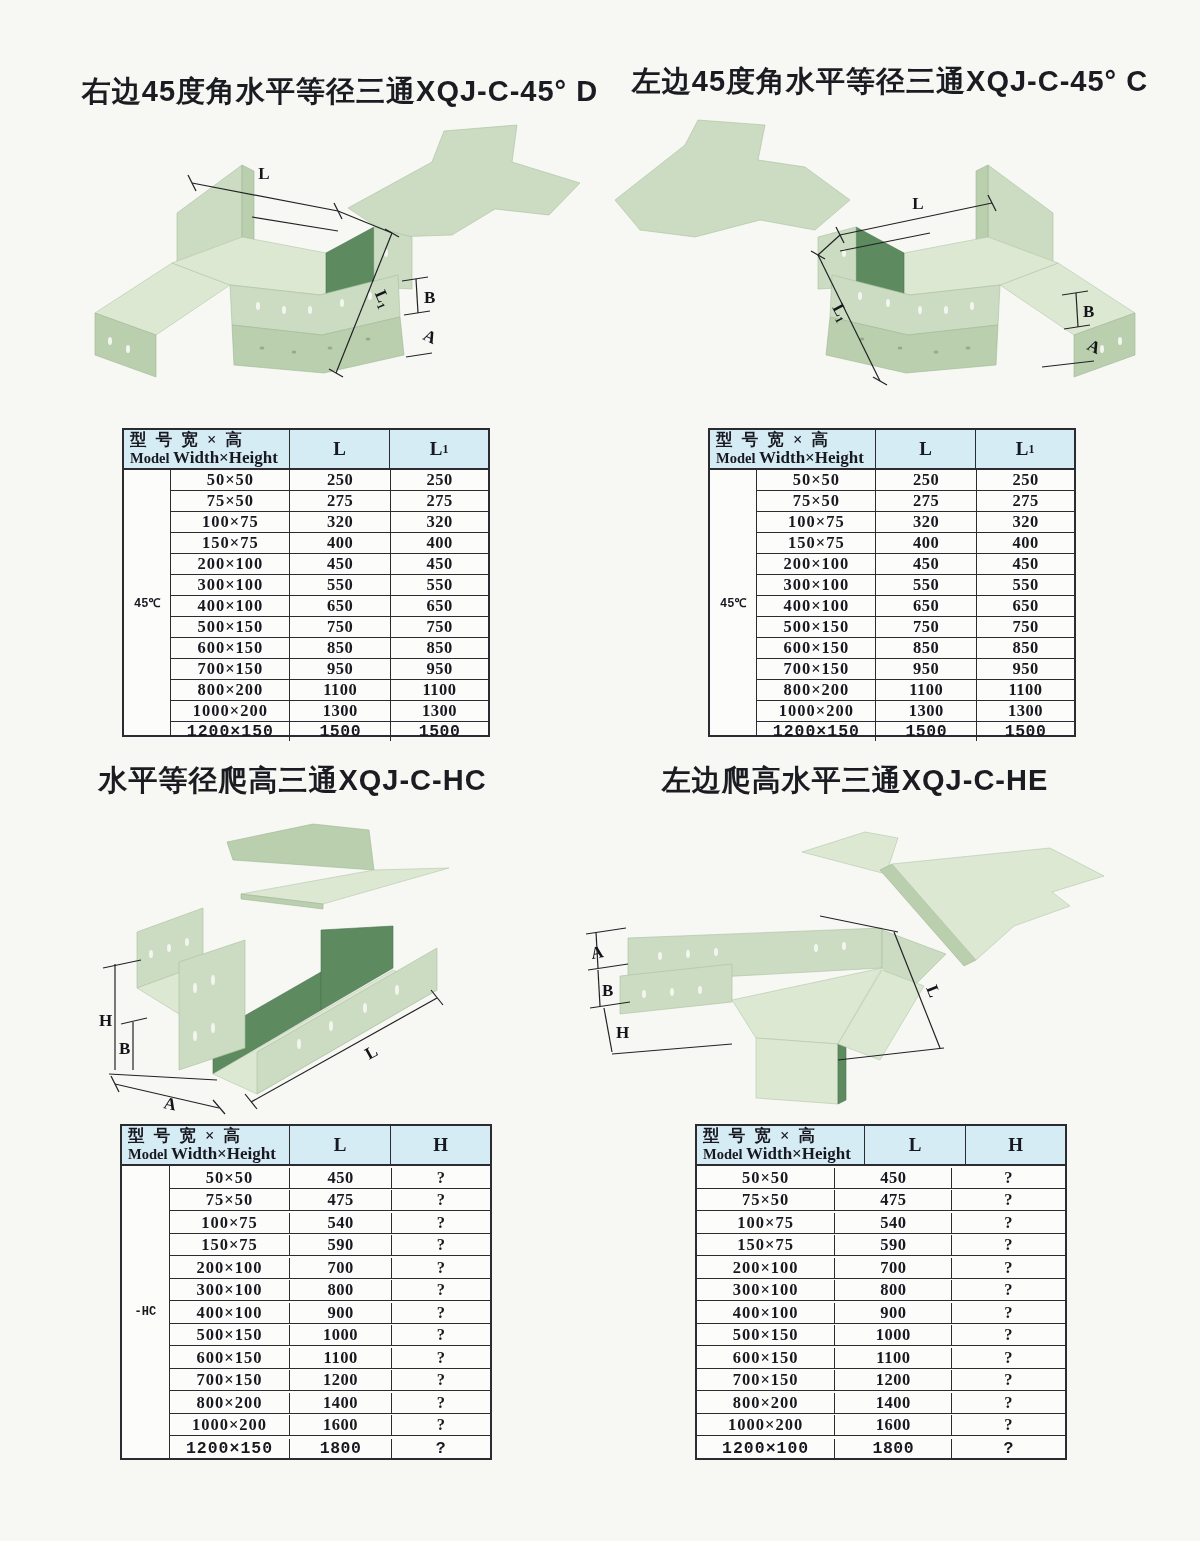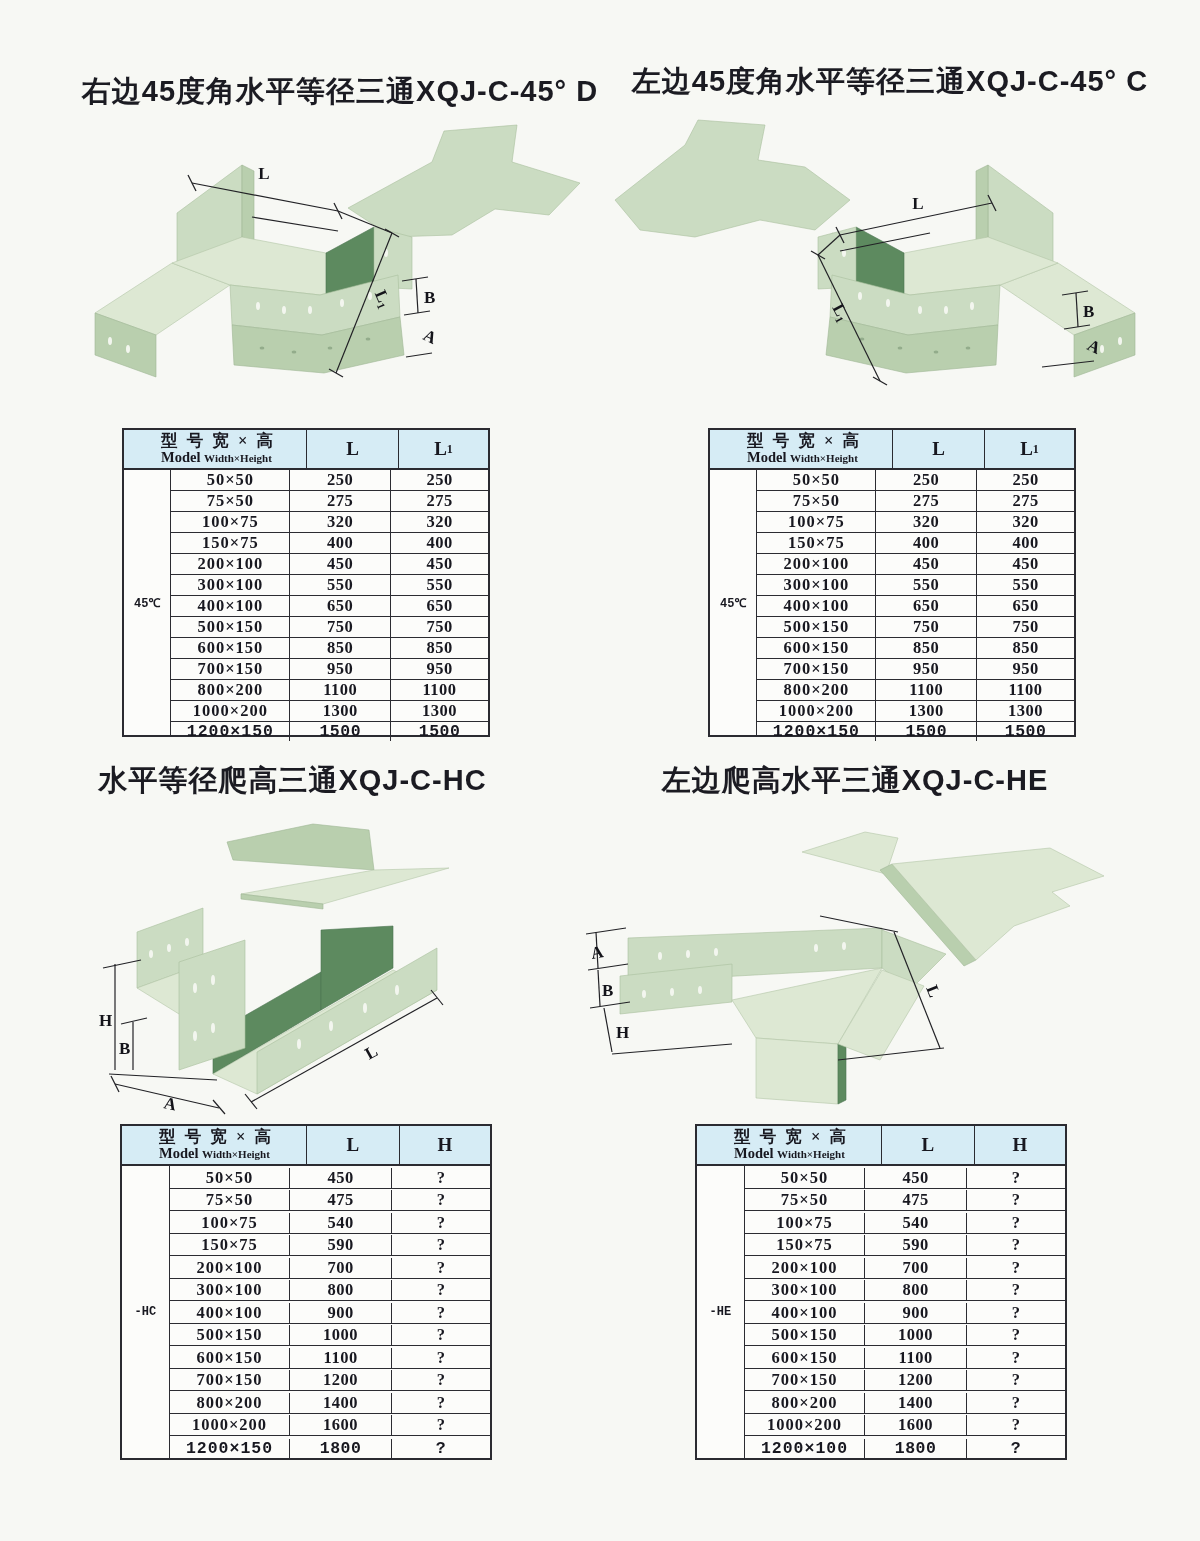--- a/index.html
+++ b/index.html
@@ -5,24 +5,24 @@
   html,body{margin:0;padding:0;}
   body{width:1200px;height:1541px;background:#eef0ec;font-family:"Liberation Sans",sans-serif;}
   .page{position:relative;width:1200px;height:1541px;background:#f7f8f4;overflow:hidden;}
   .title{position:absolute;font-family:"Liberation Sans","DejaVu Sans",sans-serif;font-weight:bold;
          font-size:29px;color:#1b1b22;text-align:center;letter-spacing:1px;white-space:nowrap;}
   .diagram{position:absolute;}
   .spec-table{position:absolute;box-sizing:border-box;border:2px solid #2b2b31;background:#fcfcfa;
          display:flex;flex-direction:column;color:#181820;font-family:"Liberation Serif","DejaVu Serif",serif;font-weight:bold;}
   .thead{display:flex;height:40px;background:#d6ecf5;border-bottom:2px solid #2b2b31;box-sizing:border-box;flex:none;}
   .th-left{width:45.6%;border-right:1.5px solid #2b2b31;box-sizing:border-box;display:flex;
-         flex-direction:column;justify-content:center;padding-left:6px;line-height:1.08;margin-left:31px;}
+         flex-direction:column;justify-content:center;padding-left:6px;line-height:1.08;}
   .th-cn{font-size:16.5px;letter-spacing:2.5px;}
   .th-en{font-size:14.5px;letter-spacing:0;}
-  .th-en .sm{font-size:11px;}
+  .th-en .sm{font-size:17px;}
   .th-col{display:flex;align-items:center;justify-content:center;font-size:19px;
          border-right:1.5px solid #2b2b31;box-sizing:border-box;}
   .th-col.c2{width:27.6%;}
   .th-col.c3{width:26.8%;border-right:none;}
   .th-col sub{font-size:12px;}
   .tbody{flex:1;display:flex;min-height:0;}
   .model-cell{width:13%;border-right:1.5px solid #2b2b31;box-sizing:border-box;display:flex;
          align-items:center;justify-content:center;font-size:12px;letter-spacing:0;font-family:Liberation Mono, monospace;}
   .rows{flex:1;display:flex;flex-direction:column;min-height:0;}
   .row{flex:1;display:flex;border-bottom:1.2px solid #2b2b31;box-sizing:border-box;align-items:flex-end;}
@@ -537,21 +537,20 @@
       </div>
       <div class="th-col c2">
           <span>L</span>
         </div>
       <div class="th-col c3">
           <span>H</span>
           <sub></sub>
         </div>
     </div>
     <div class="tbody">
-      <div class="model-cell">-HE</div>
       <div class="rows">
 
           <div class="row">
             <div class="c size">50×50</div>
             <div class="c v1">450</div>
             <div class="c v2">?</div>
           </div>
 
           <div class="row">
             <div class="c size">75×50</div>

